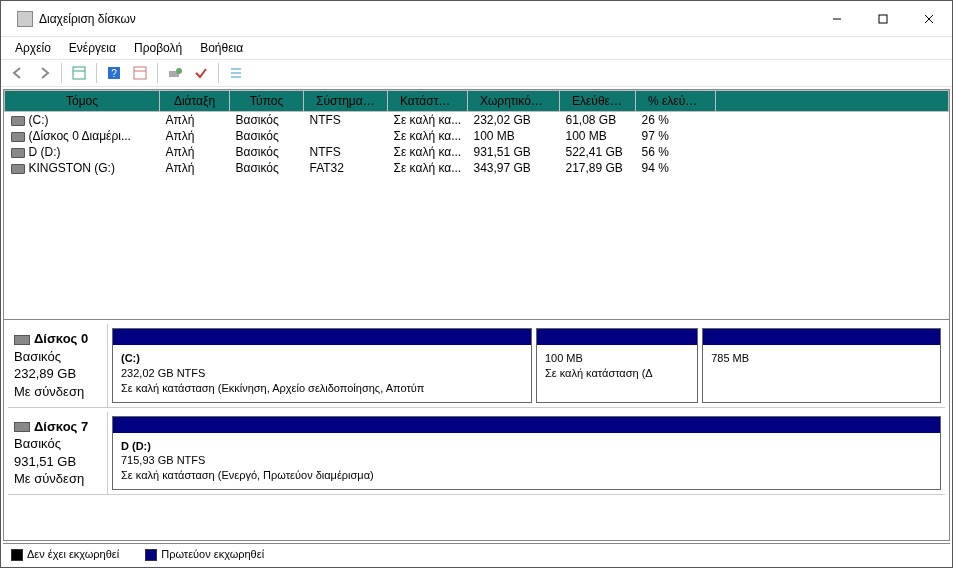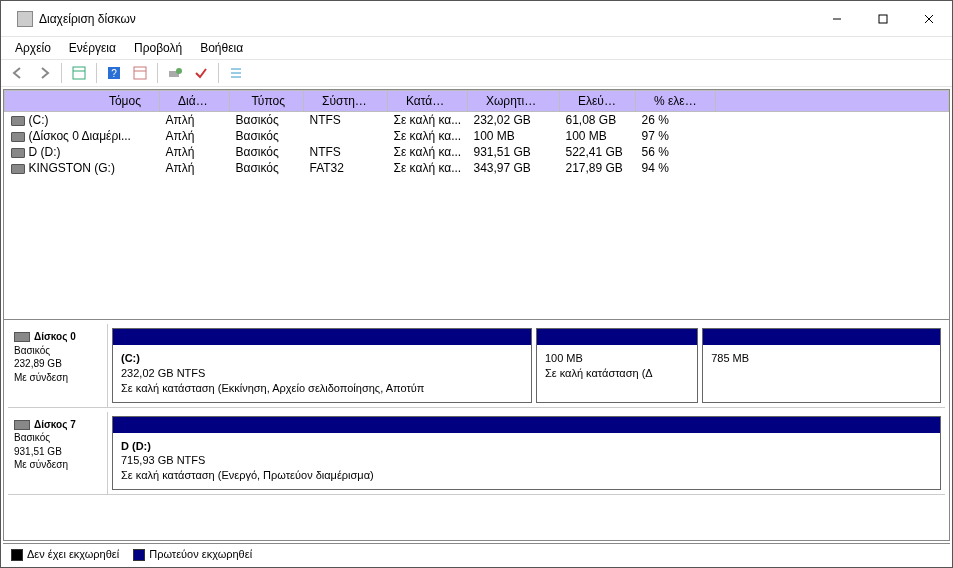--- a/index.html
+++ b/index.html
@@ -12,34 +12,34 @@
 .titlebar .win-btn svg { width: 10px; height: 10px; }
 .menubar { height: 22px; display: flex; align-items: center; padding: 0 6px; gap: 2px; }
 .menubar .mitem { padding: 2px 8px; cursor: default; }
 .toolbar { height: 28px; display: flex; align-items: center; padding: 0 6px; gap: 4px; border-top: 1px solid #e5e5e5; border-bottom: 1px solid #e5e5e5; }
 .toolbar .tbtn { width: 22px; height: 22px; border: 1px solid transparent; display: flex; align-items: center; justify-content: center; }
 .toolbar .tbtn svg { width: 16px; height: 16px; }
 .toolbar .sep { width: 1px; height: 20px; background: #ccc; margin: 0 2px; }
 .content { flex: 1; display: flex; flex-direction: column; border: 1px solid #888; margin: 2px; min-height: 0; }
 .volpane { height: 230px; overflow: auto; border-bottom: 1px solid #888; }
 .voltbl { width: 100%; border-collapse: collapse; table-layout: fixed; }
-.voltbl th { text-align: right; font-weight: 400; border: 1px solid #bdbdbd; padding: 3px 18px; background: #c4b5fd; white-space: nowrap; overflow: hidden; text-overflow: ellipsis; }
+.voltbl th { text-align: center; font-weight: 400; border: 1px solid #bdbdbd; padding: 3px 12px; background: #0f766e; white-space: nowrap; overflow: hidden; text-overflow: ellipsis; }
 .voltbl td { padding: 1px 6px; white-space: nowrap; overflow: hidden; text-overflow: ellipsis; }
 .vol-icon { display: inline-block; width: 14px; height: 10px; background: #888; border: 1px solid #555; border-radius: 1px; margin-right: 4px; vertical-align: middle; }
 .diskpane { flex: 1; overflow: auto; }
 .diskrow { display: flex; border-bottom: 1px solid #ccc; margin: 4px; }
-.diskinfo { width: 100px; padding: 6px 6px; border-right: 1px solid #ccc; font-size: 10px; line-height: 1.35; }
+.diskinfo { width: 100px; padding: 6px 6px; border-right: 1px solid #ccc; font-size: 13px; line-height: 1.35; }
 .diskinfo .dname { font-weight: 700; }
 .diskinfo .disk-icon { display: inline-block; width: 16px; height: 10px; background: #888; border: 1px solid #555; margin-right: 4px; vertical-align: middle; }
 .partwrap { flex: 1; display: flex; gap: 4px; padding: 4px; }
 .part { border: 1px solid #666; display: flex; flex-direction: column; min-width: 0; }
 .part .phdr { height: 16px; background: #000080; }
 .part .pbody { padding: 6px 8px; font-size: 11px; line-height: 1.35; overflow: hidden; }
 .part .pbody .pname { font-weight: 700; }
-.legend { height: 22px; border-top: 1px solid #888; display: flex; align-items: center; padding: 0 8px; gap: 14px; font-size: 11px; margin: 0 2px 2px 2px; }
+.legend { height: 22px; border-top: 1px solid #888; display: flex; align-items: center; padding: 0 8px; gap: 26px; font-size: 11px; margin: 0 2px 2px 2px; }
 .legend .sw { width: 12px; height: 12px; display: inline-block; margin-right: 4px; vertical-align: middle; border: 1px solid #333; }
 .legend .sw.black { background: #000; }
 .legend .sw.navy { background: #000080; }
 </style>
 </head>
 <body>
 
 <div class="window">
 
   <div class="titlebar">

